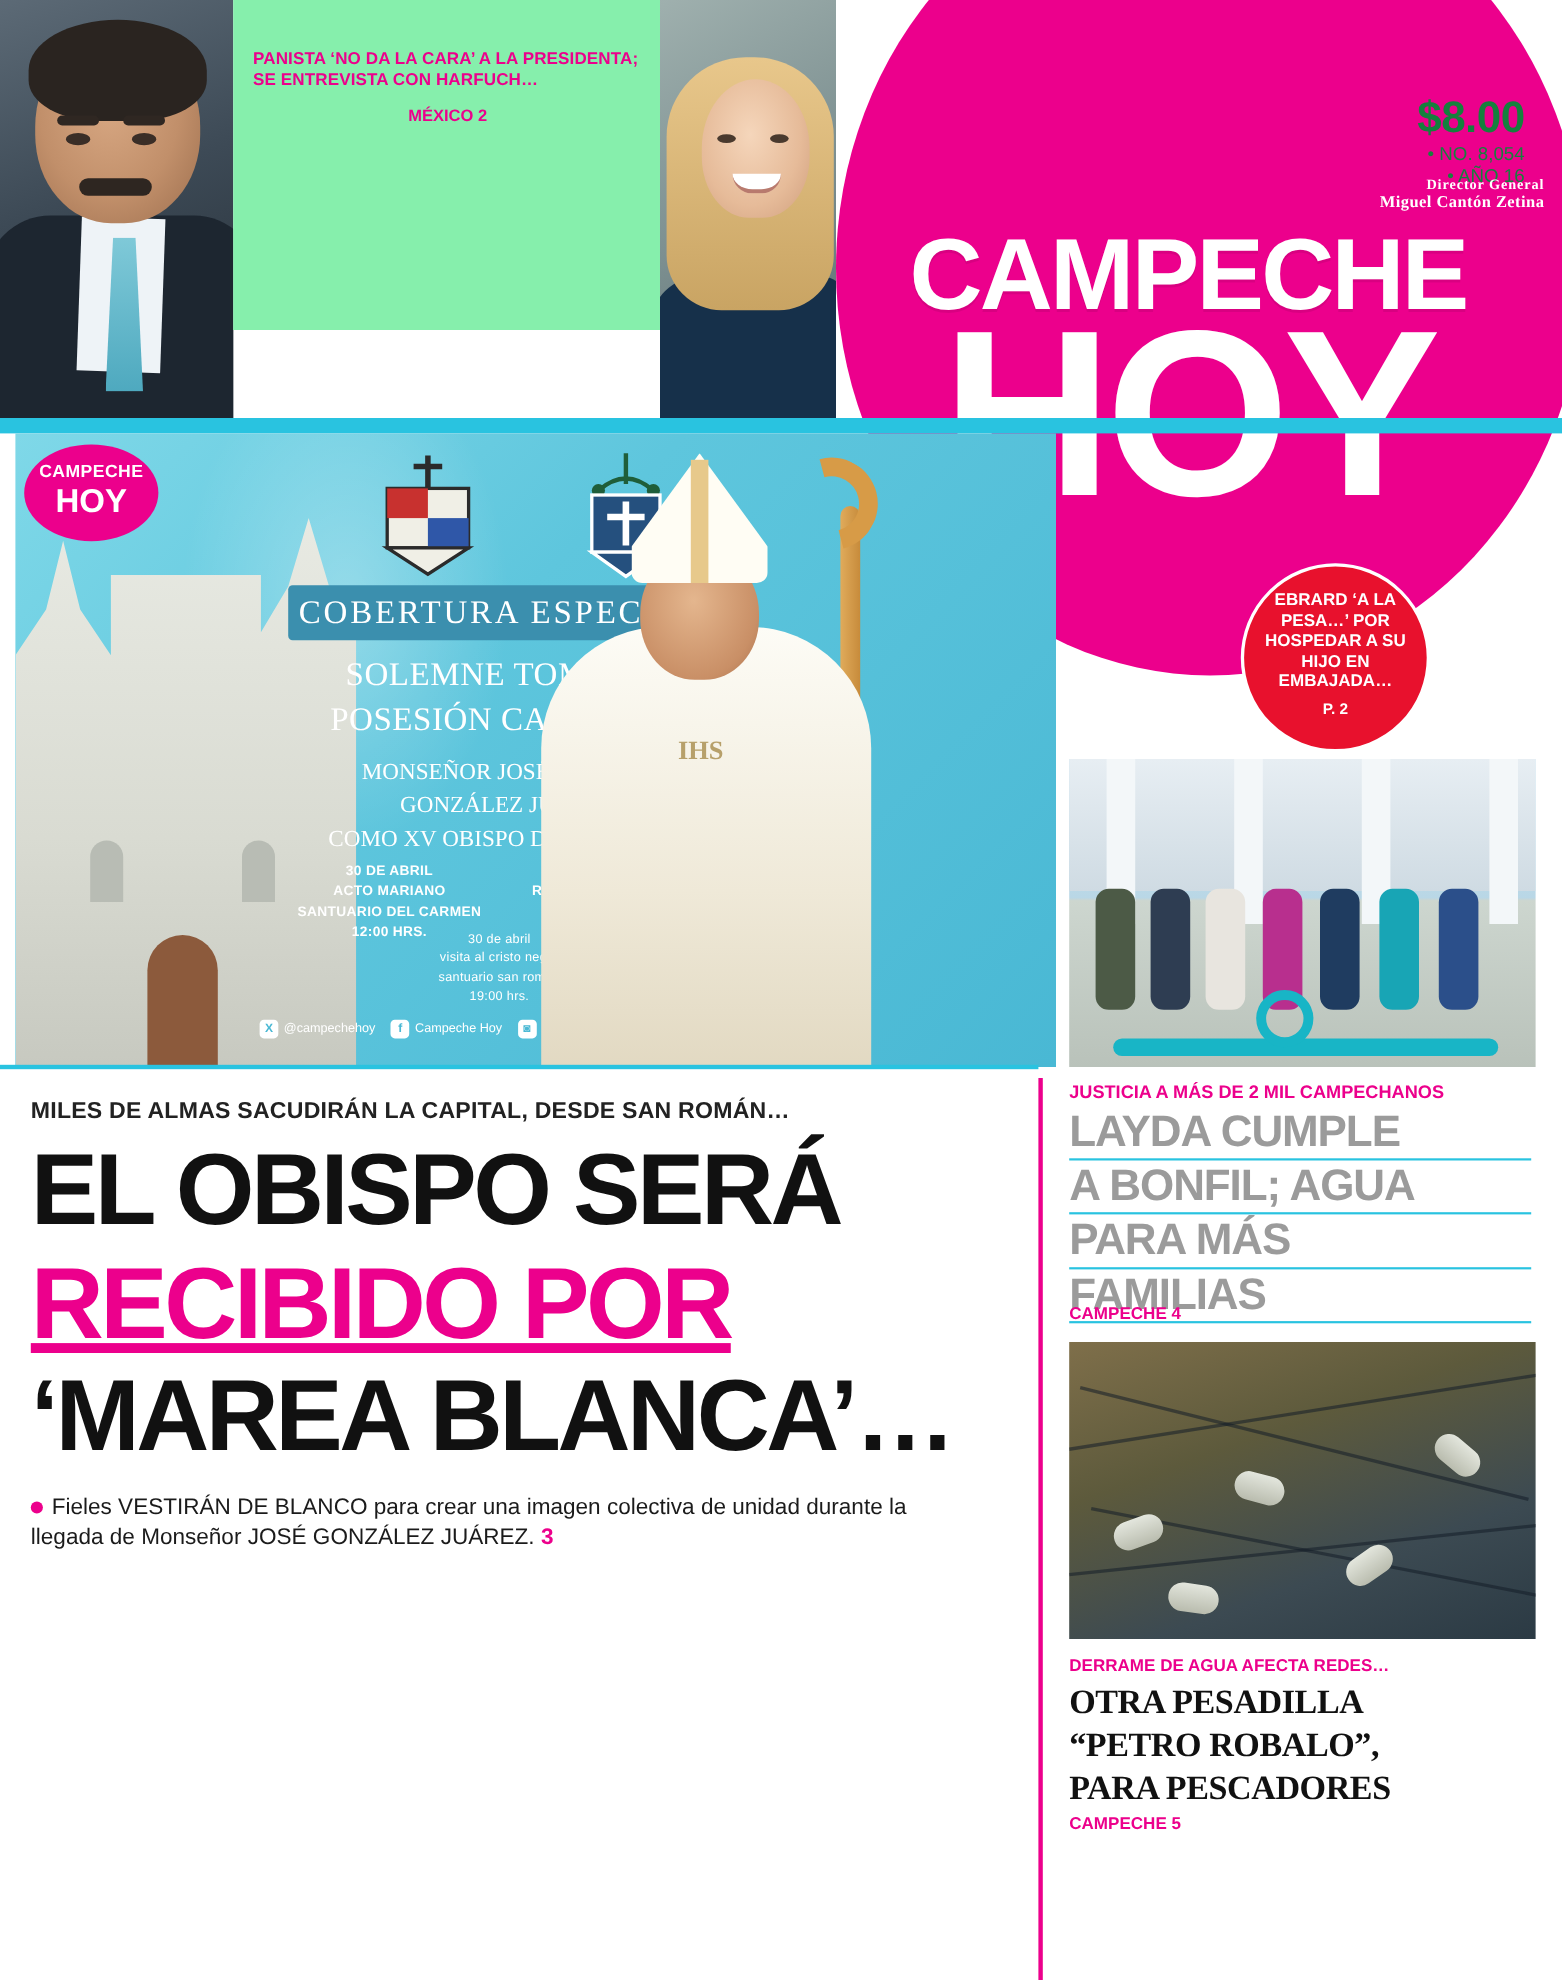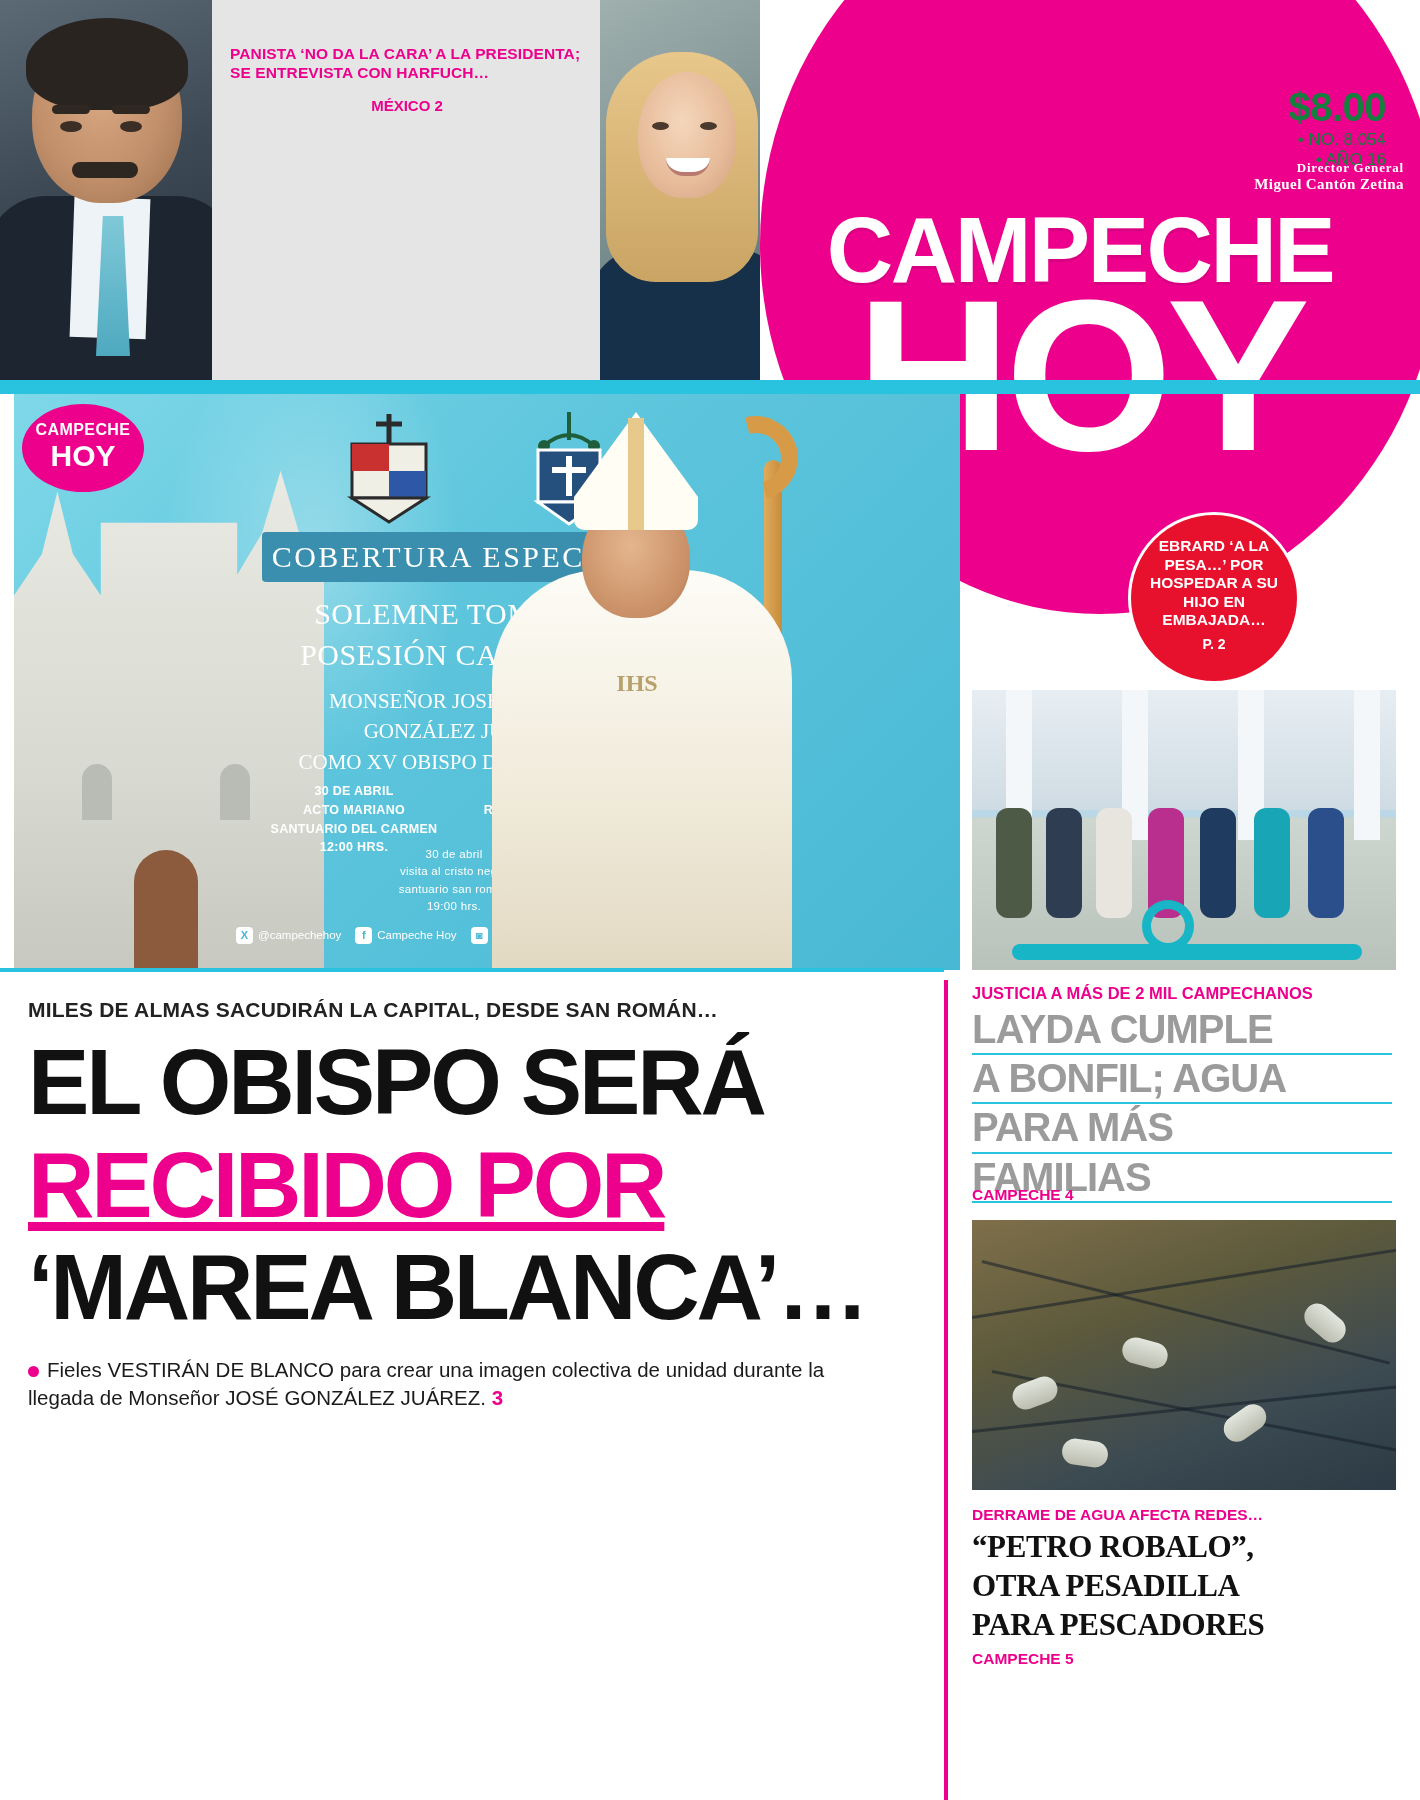--- a/index.html
+++ b/index.html
@@ -60,22 +60,22 @@
     background: #eef3f7;
     transform: rotate(2deg);
   }
   .man-tie {
     position: absolute; left: 96px; top: 216px; width: 34px; height: 140px;
     background: linear-gradient(180deg,#7fc9d8,#4ea9bf);
     clip-path: polygon(20% 0,80% 0,100% 100%,0 100%);
   }
 
   .top-headline {
-    position: absolute; left: 212px; top: 0; width: 388px; height: 380px;
-    background: #e5e5e5;
+    position: absolute; left: 212px; top: 0; width: 388px; height: 300px;
+    background: #86efac;
     padding: 44px 16px 0 18px;
   }
   .kicker-pink {
     color: #ec008c; font-weight: bold; font-size: 15.5px; line-height: 1.25;
     letter-spacing: .1px;
   }
   .top-h1 {
     margin-top: 12px;
     font-family: "Liberation Sans", sans-serif;
     font-weight: bold; font-size: 45px; line-height: 1.04;
@@ -578,20 +578,20 @@
       <div class="net-line" style="left:0px;top:210px;width:430px;transform:rotate(-6deg)"></div>
       <div class="float" style="left:40px;top:160px;transform:rotate(-20deg)"></div>
       <div class="float" style="left:150px;top:120px;transform:rotate(15deg)"></div>
       <div class="float" style="left:250px;top:190px;transform:rotate(-35deg)"></div>
       <div class="float" style="left:330px;top:90px;transform:rotate(40deg)"></div>
       <div class="float" style="left:90px;top:220px;transform:rotate(8deg)"></div>
     </div>
 
     <div class="rc-kicker2">DERRAME DE AGUA AFECTA REDES…</div>
     <div class="rc-h3">
+      <div>OTRA PESADILLA</div>
       <div>“PETRO ROBALO”,</div>
-      <div>OTRA PESADILLA</div>
       <div>PARA PESCADORES</div>
     </div>
     <div class="rc-sec2">CAMPECHE 5</div>
   </div>
 
 </div>
 
 </body></html>

